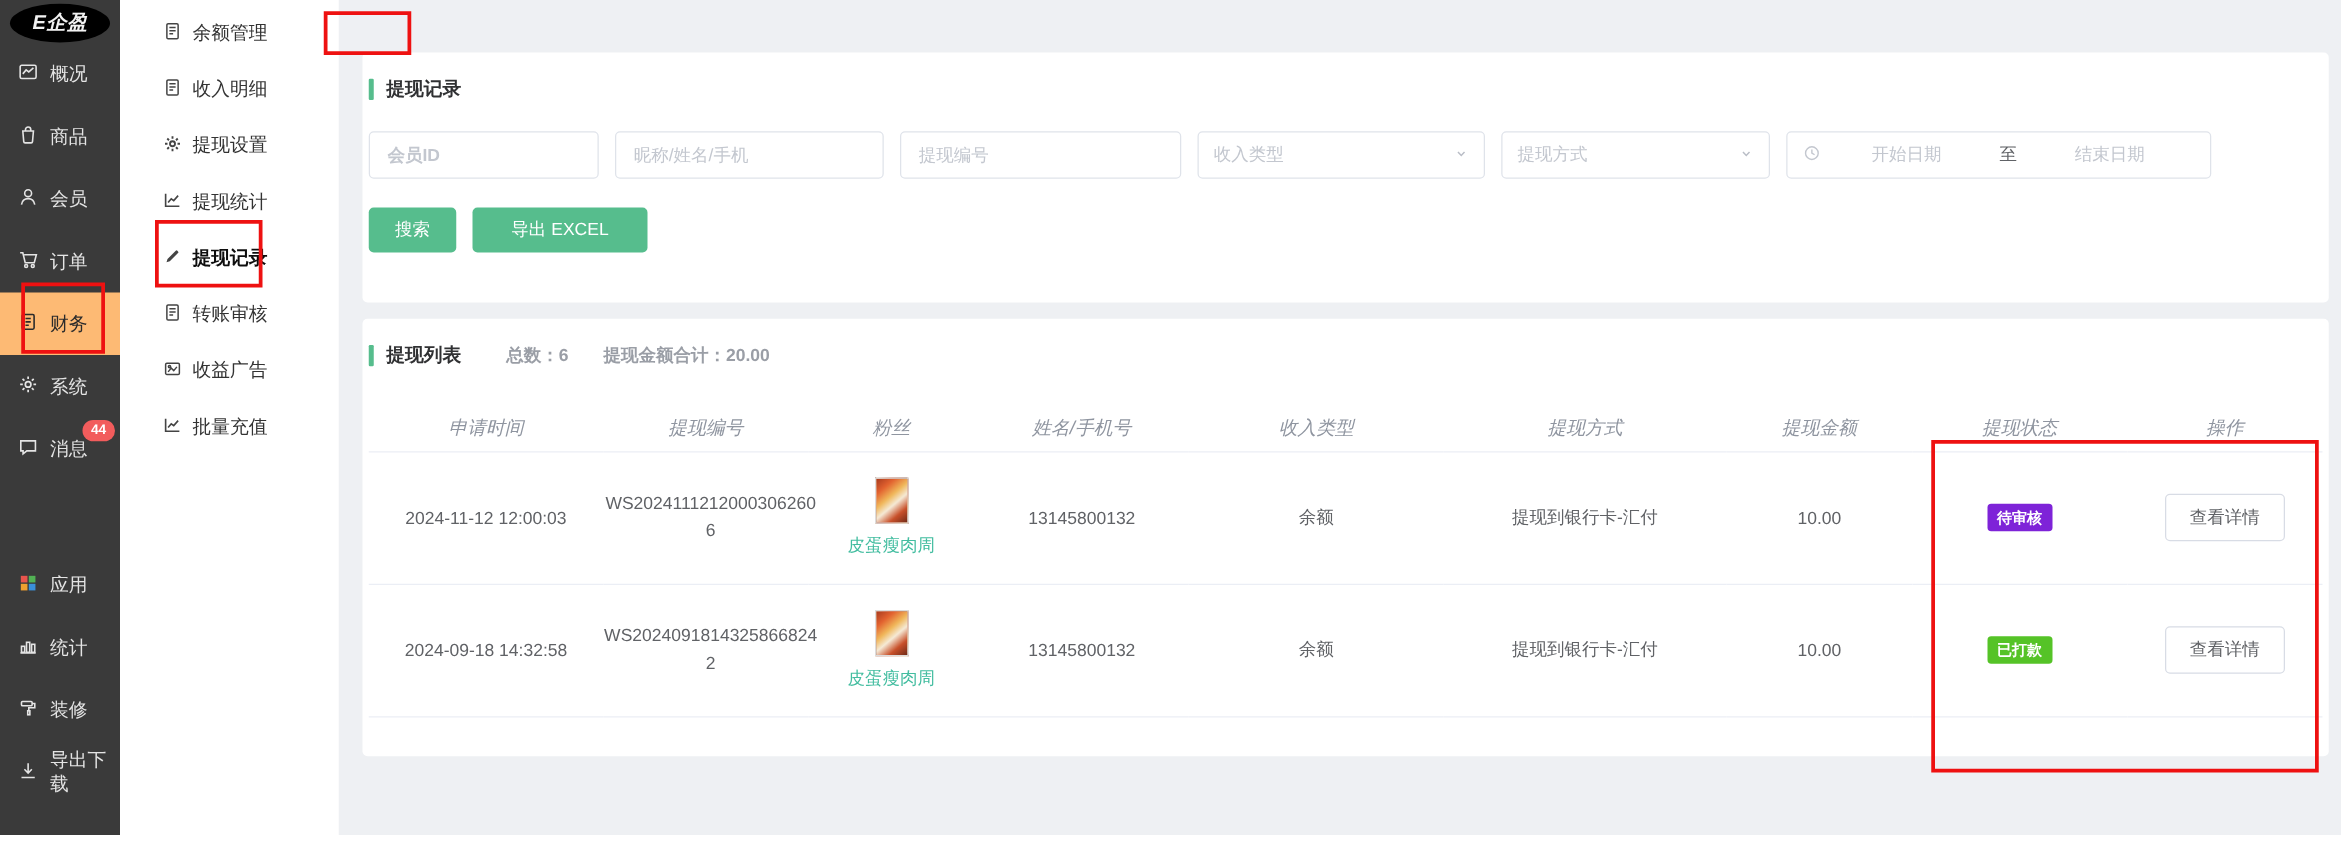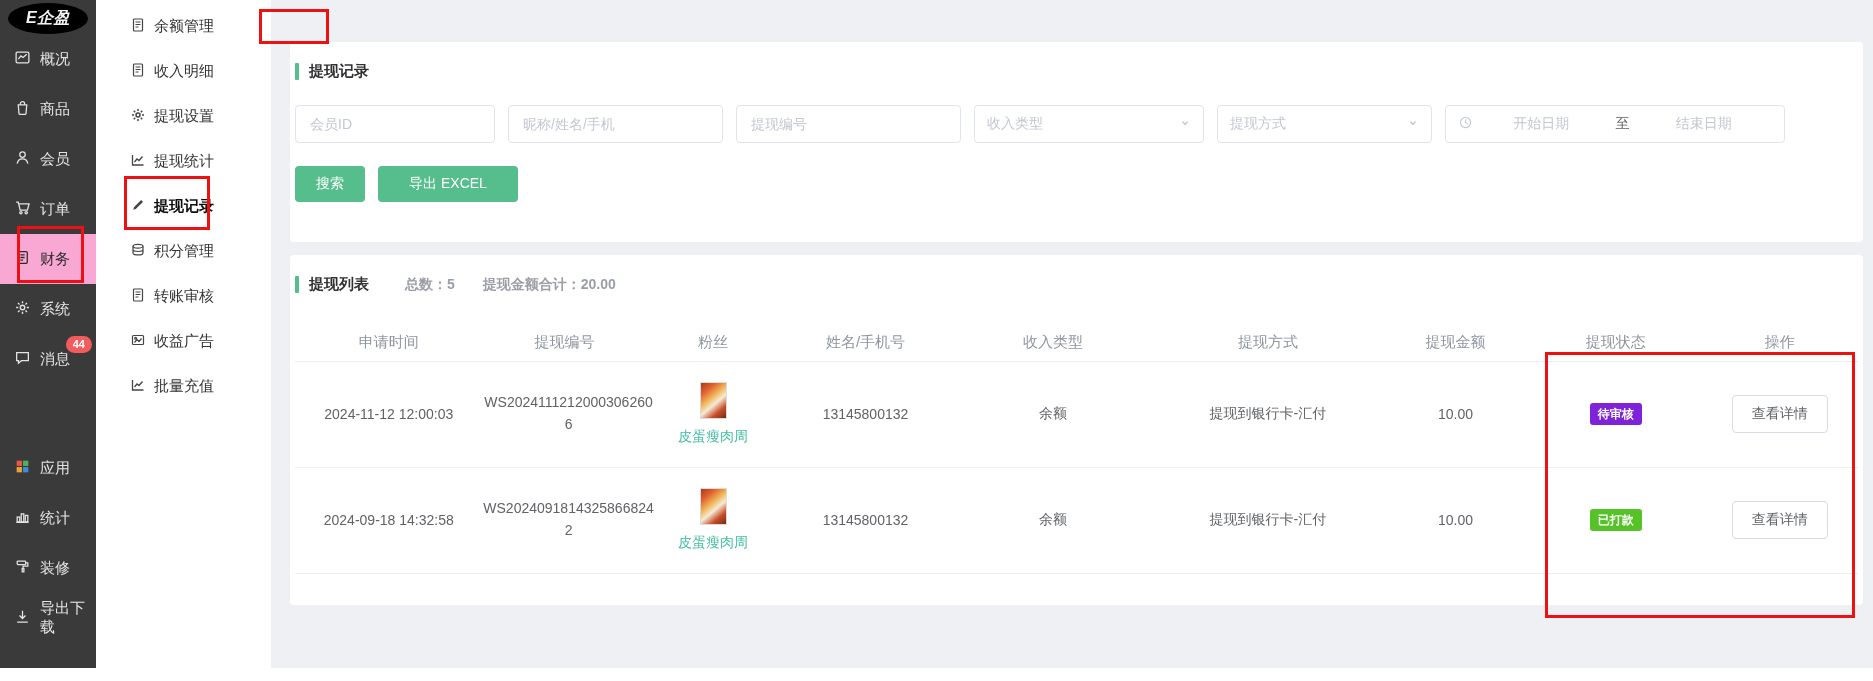--- a/index.html
+++ b/index.html
@@ -22,21 +22,21 @@
     color: #f2f2f2; font-style: italic; font-weight: bold; font-size: 16px;
     letter-spacing: 0.5px; overflow: hidden;
   }
   .snav { display: flex; flex-direction: column; }
   .sitem {
     height: 50px; display: flex; align-items: center; gap: 9px;
     padding-left: 14px; font-size: 15px; cursor: pointer; position: relative;
     color: #e4e4e4;
   }
   .sitem svg { flex: 0 0 auto; }
-  .sitem.active { background: #f9a8d4; color: #2b2b2b; }
+  .sitem.active { background: #fdba74; color: #2b2b2b; }
   .spacer { height: 59px; }
   .count-badge {
     position: absolute; top: 2px; right: 4px; background: #f25c5c; color: #fff;
     font-size: 11px; font-weight: bold; line-height: 1; padding: 3px 7px;
     border-radius: 9px;
   }
 
   
   .side-sub {
     width: 135px; flex: 0 0 135px; background: #fff; padding-top: 4px;
@@ -68,21 +68,21 @@
   .sec-meta { font-size: 14px; font-weight: bold; color: #9a9ea6; margin-left: 26px; }
   .sec-meta.second { margin-left: 18px; }
 
   .filters { display: flex; gap: 13px; margin-top: 24px; }
   .f-input {
     height: 38px; border: 1px solid #dfe3ea; border-radius: 4px; background: #fff;
     font-size: 14px; color: #606266; padding: 0 14px; outline: none;
     font-family: "Liberation Sans", sans-serif;
   }
   .f-input::placeholder { color: #c3c7cf; opacity: 1; }
-  .w1 { width: 200px; } .w2 { width: 215px; } .w3 { width: 225px; }
+  .w1 { width: 184px; font-weight: bold; } .w2 { width: 215px; } .w3 { width: 225px; }
   .f-select {
     height: 38px; border: 1px solid #dfe3ea; border-radius: 4px; background: #fff;
     display: flex; align-items: center; justify-content: space-between;
     padding: 0 12px; font-size: 14px; color: #c3c7cf; cursor: pointer;
   }
   .w4 { width: 230px; } .w5 { width: 215px; }
   .f-select svg { color: #b9bdc6; }
   .f-date {
     width: 340px; height: 38px; border: 1px solid #dfe3ea; border-radius: 4px;
     background: #fff; display: flex; align-items: center; padding: 0 12px;
@@ -98,21 +98,21 @@
     cursor: pointer; font-family: "Liberation Sans", sans-serif;
   }
   .btn-primary { background: var(--accent-green, #56bd8d); color: #fff; }
   .btn-search { width: 70px; }
   .btn-export { width: 140px; }
 
   
   table.list { width: 100%; border-collapse: collapse; margin-top: 30px; table-layout: fixed; }
   table.list th {
     height: 37px; font-size: 15px; font-weight: normal; color: #8f95a0;
-    border-bottom: 1px solid #ebeef5; text-align: center; white-space: nowrap;
+    border-bottom: 1px solid #ebeef5; text-align: center; white-space: nowrap; font-style: italic;
   }
   table.list td {
     height: 106px; font-size: 14px; color: #606266; text-align: center;
     vertical-align: middle; border-bottom: 1px solid #ebeef5;
   }
   .c1{width:12%}.c2{width:10.5%}.c3{width:8.5%}.c4{width:11%}.c5{width:13%}
   .c6{width:14.5%}.c7{width:9.5%}.c8{width:11%}.c9{width:10%}
   .code { width: 172px; margin: 0 auto; word-break: break-all; line-height: 1.55; }
   .fan { display: flex; flex-direction: column; align-items: center; }
   .avatar {
@@ -264,27 +264,20 @@
             <path d="M2.5 3v10h11"></path>
             <polyline points="4.5,10 7,7 9,8.5 12.5,4.5"></polyline>
           </svg></span>
       <span>提现统计</span>
     </div>
     <div class="subitem active">
       <span><svg width="16" height="16" viewBox="0 0 16 16">
             <path d="M3.2 12.8l.8-2.6 6.6-6.6a.9.9 0 0 1 1.3 0l.5.5a.9.9 0 0 1 0 1.3l-6.6 6.6z" fill="currentColor"></path>
           </svg></span>
       <span>提现记录</span>
-    </div>
-    <div class="subitem">
-      <span><svg width="16" height="16" viewBox="0 0 16 16" fill="none" stroke="currentColor" stroke-width="1.2">
-            <ellipse cx="8" cy="4.2" rx="5" ry="1.9"></ellipse>
-            <path d="M3 4.2v3.4c0 1 2.2 1.9 5 1.9s5-.9 5-1.9V4.2M3 7.6v3.4c0 1 2.2 1.9 5 1.9s5-.9 5-1.9V7.6"></path>
-          </svg></span>
-      <span>积分管理</span>
     </div>
     <div class="subitem">
       <span><svg width="16" height="16" viewBox="0 0 16 16" fill="none" stroke="currentColor" stroke-width="1.2">
             <rect x="3.5" y="2" width="9" height="12" rx="1"></rect>
             <path d="M5.5 5h5M5.5 7.5h5M5.5 10h3"></path>
           </svg></span>
       <span>转账审核</span>
     </div>
     <div class="subitem">
       <span><svg width="16" height="16" viewBox="0 0 16 16" fill="none" stroke="currentColor" stroke-width="1.2">
@@ -341,21 +334,21 @@
         <div class="actions">
           <button class="btn btn-primary btn-search">搜索</button>
           <button class="btn btn-primary btn-export">导出 EXCEL</button>
         </div>
       </section>
 
       <section class="panel panel-list">
         <div class="sec-head">
           <i class="sec-bar"></i>
           <span class="sec-title">提现列表</span>
-          <span class="sec-meta">总数：5</span>
+          <span class="sec-meta">总数：6</span>
           <span class="sec-meta second">提现金额合计：20.00</span>
         </div>
         <table class="list">
           <thead>
             <tr>
               <th class="c1">申请时间</th>
               <th class="c2">提现编号</th>
               <th class="c3">粉丝</th>
               <th class="c4">姓名/手机号</th>
               <th class="c5">收入类型</th>

